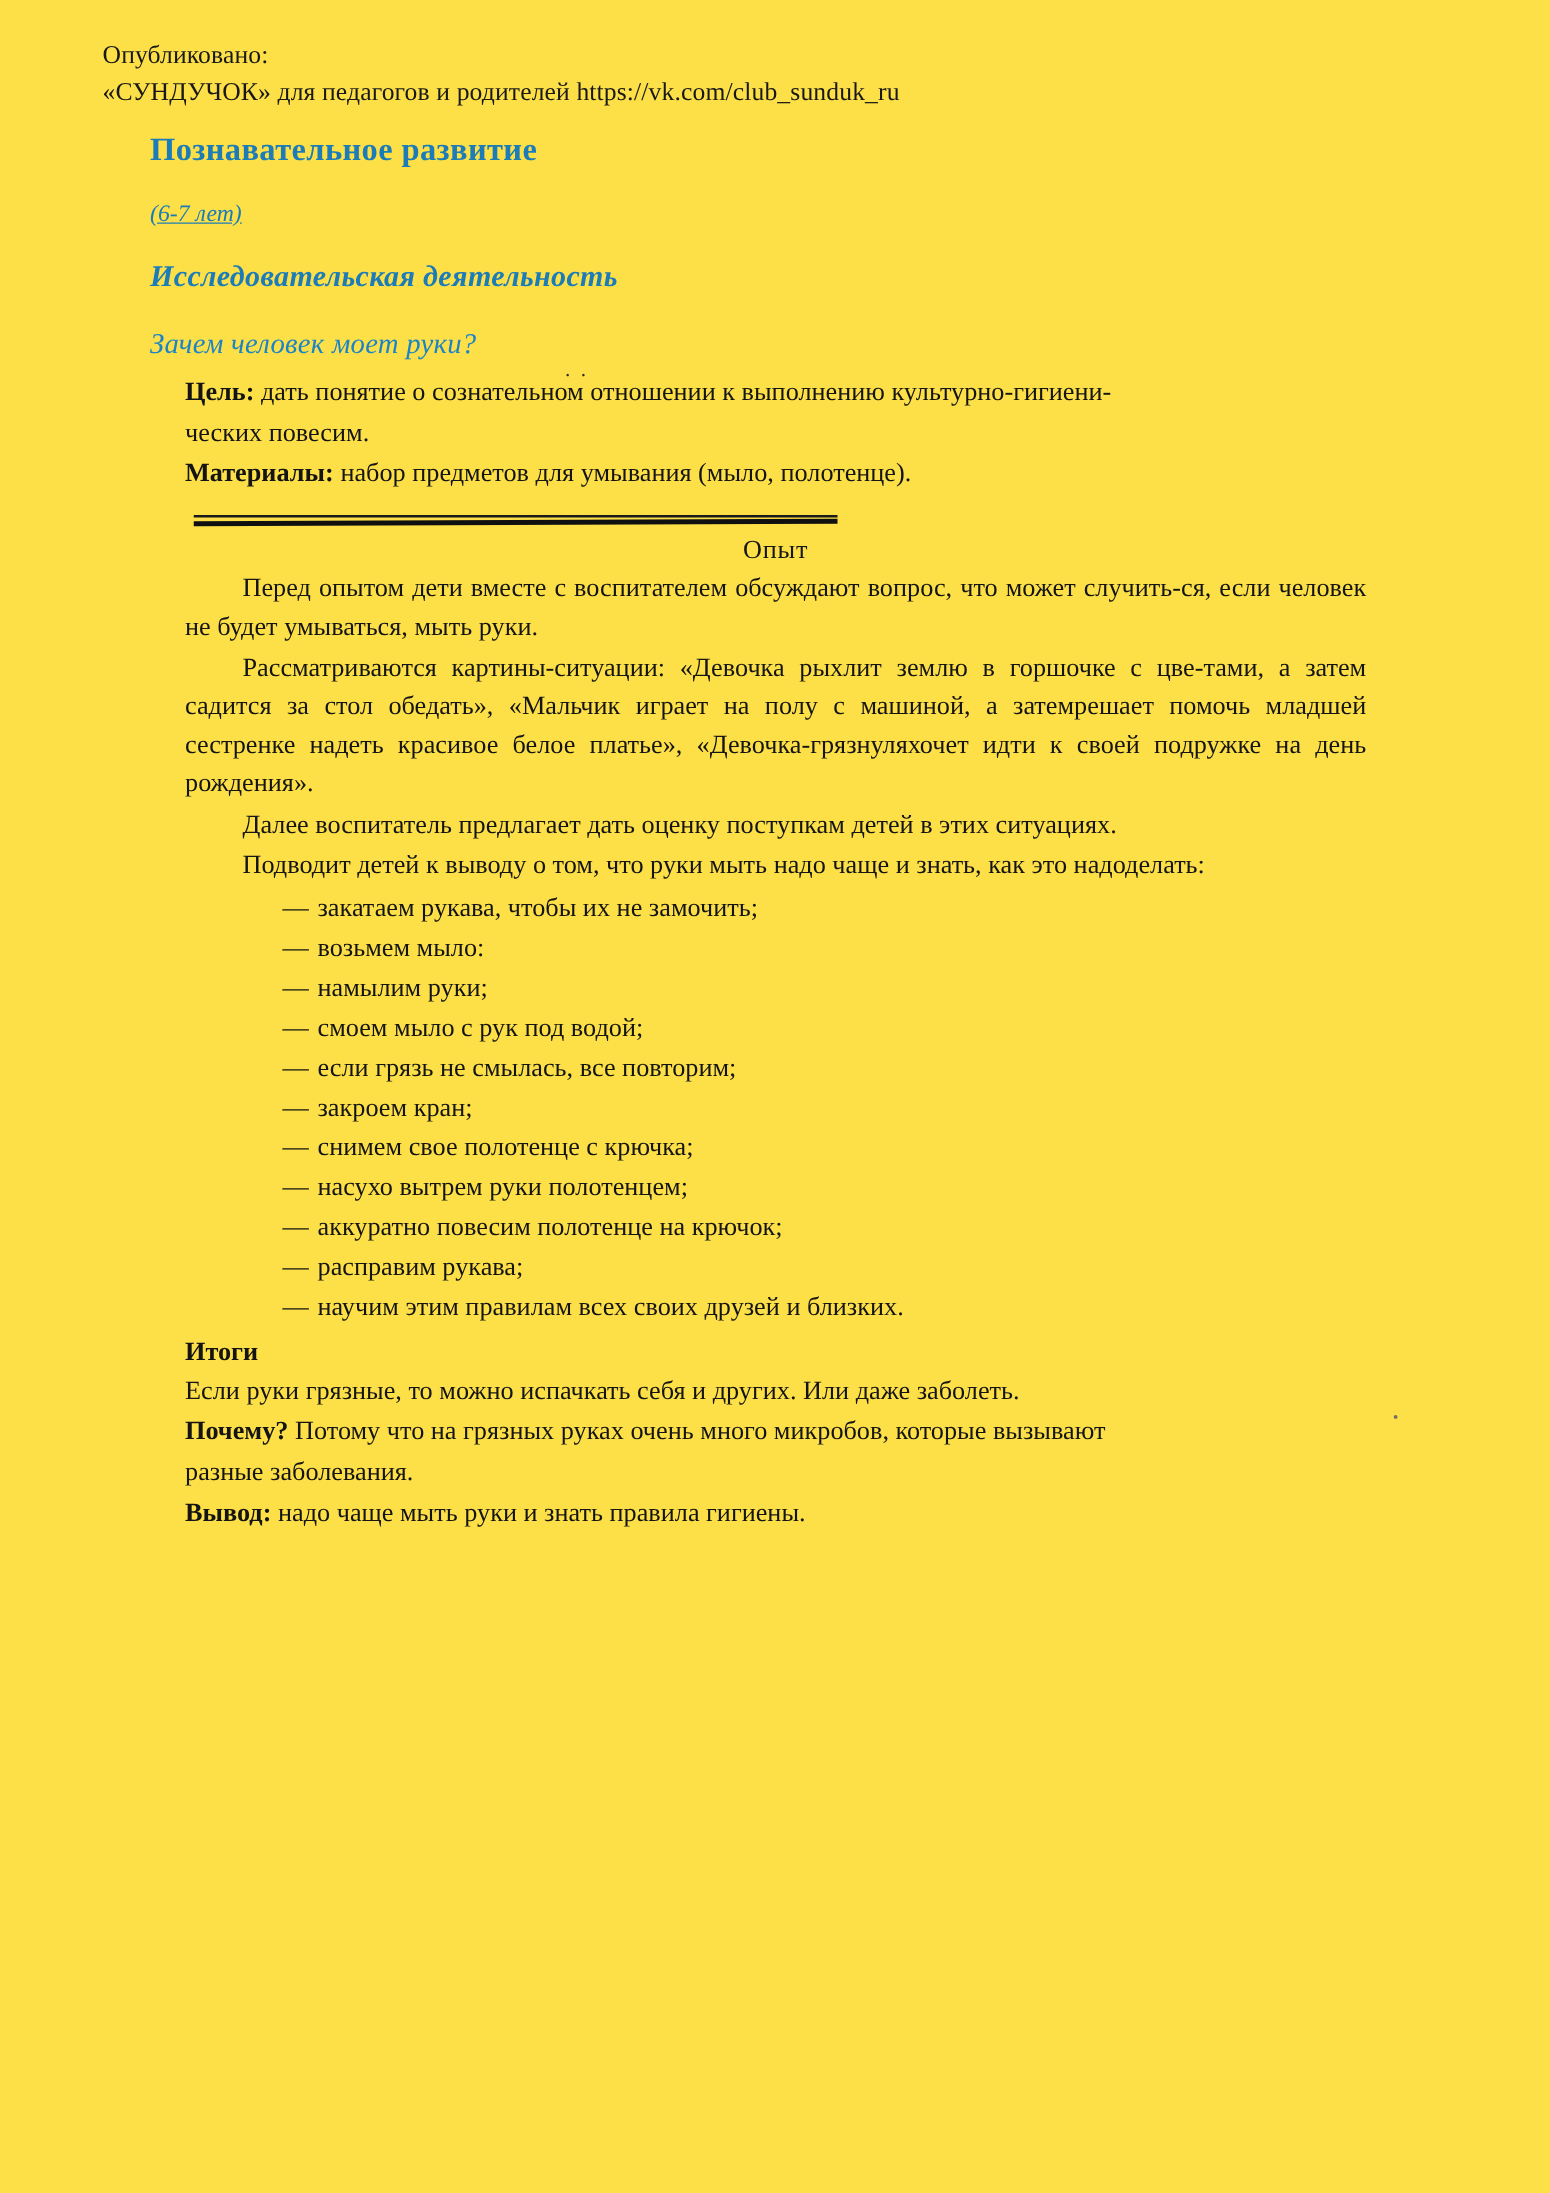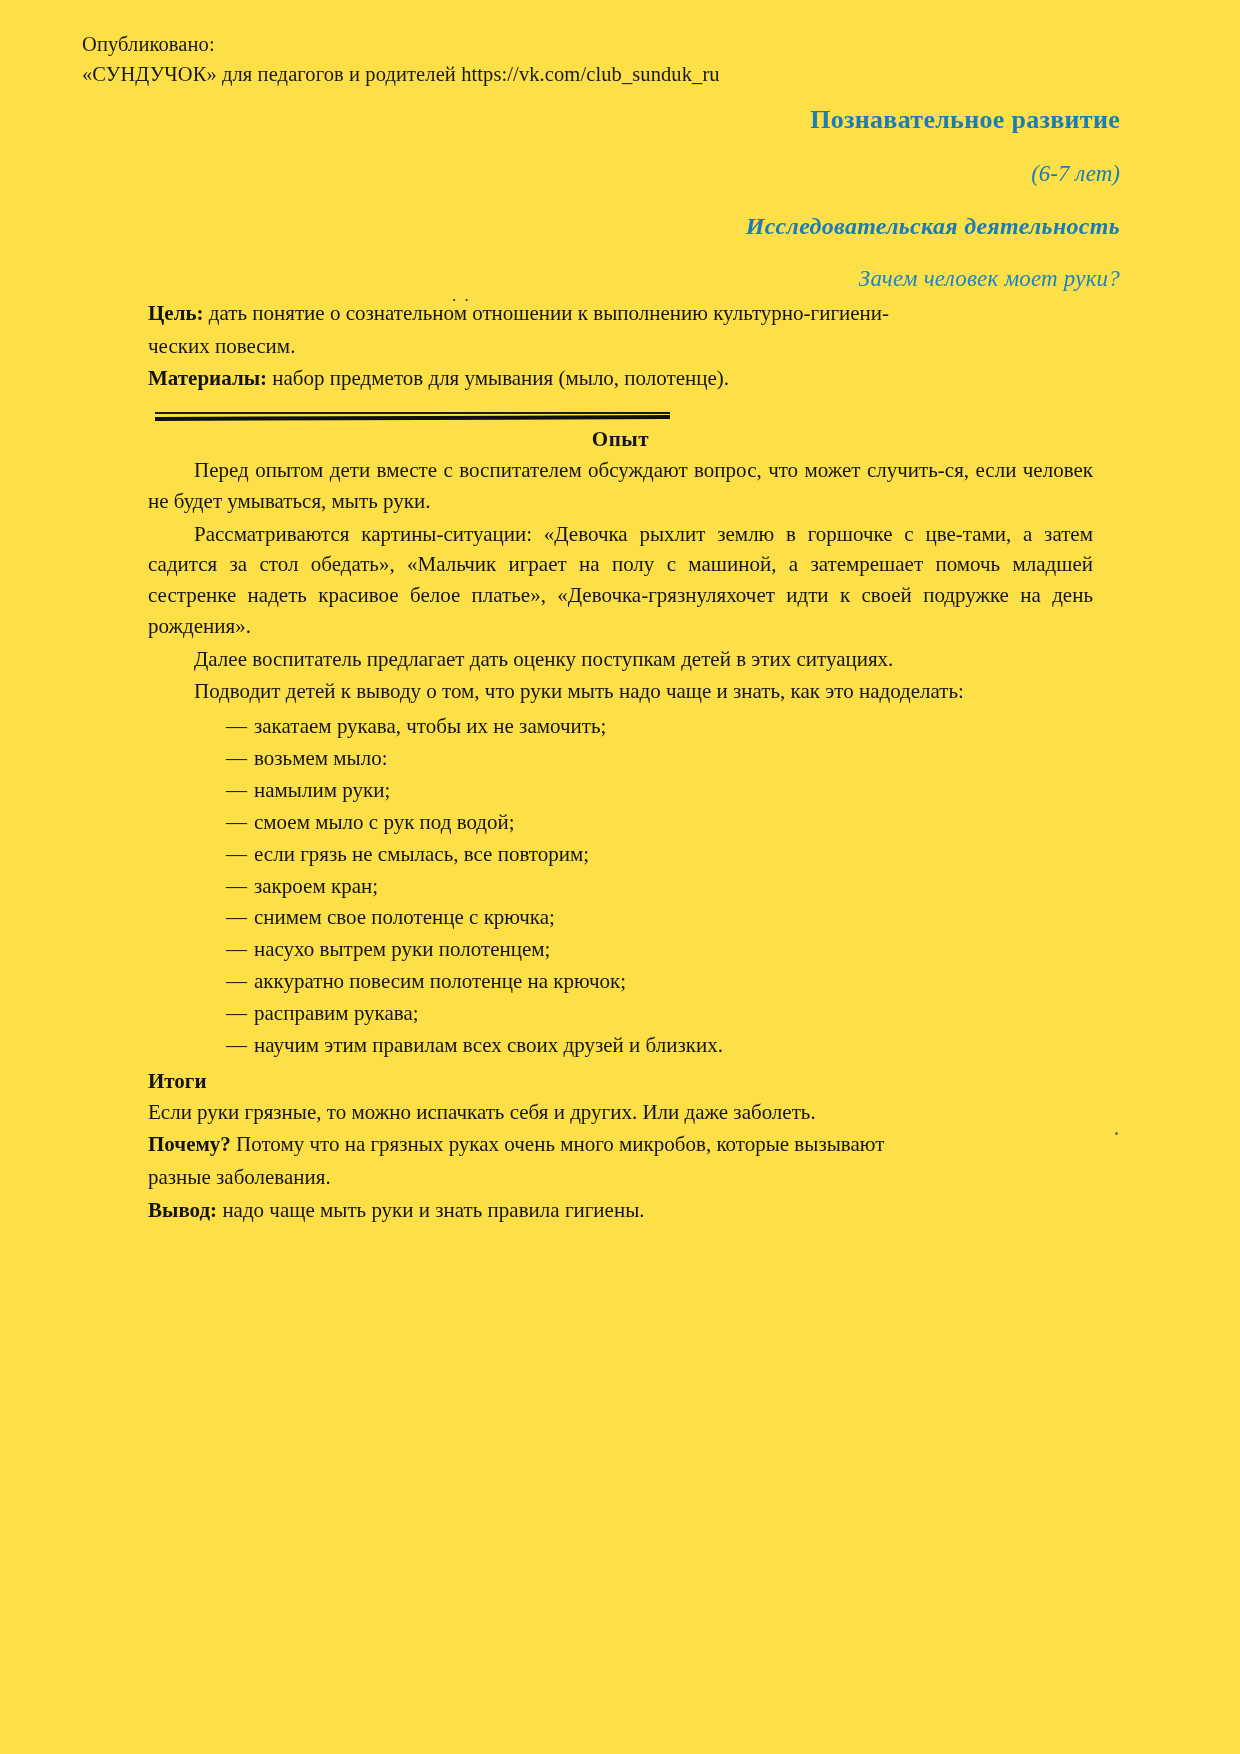--- a/index.html
+++ b/index.html
@@ -34,34 +34,35 @@
     letter-spacing: 0.1px;
   }
   .pub-line { white-space: nowrap; }
 
   
   .title-block {
     position: absolute;
     left: 120px;
     top: 105px;
     width: 1000px;
-    text-align: right;
+    text-align: left;
   }
   .t-main {
     font-size: 26px;
     font-weight: bold;
     color: #1b7cb8;
     letter-spacing: 0.3px;
     margin-bottom: 26px;
   }
   .t-age {
-    font-size: 23px;
+    font-size: 19px;
     font-style: italic;
     color: #1b7cb8;
     margin-bottom: 26px;
+    text-decoration: underline;
   }
   .t-activity {
     font-size: 24px;
     font-style: italic;
     font-weight: bold;
     color: #1b7cb8;
     letter-spacing: 0.3px;
     margin-bottom: 26px;
   }
   .t-question {
@@ -121,21 +122,21 @@
   }
 
   
   .exp-head {
     position: absolute;
     left: 148px;
     top: 427px;
     width: 945px;
     text-align: center;
     font-size: 21px;
-    font-weight: bold;
+    font-weight: normal;
     letter-spacing: 0.6px;
   }
   .exp-body {
     position: absolute;
     left: 148px;
     top: 455px;
     width: 945px;
     font-size: 21px;
     line-height: 1.465;
     text-align: justify;

